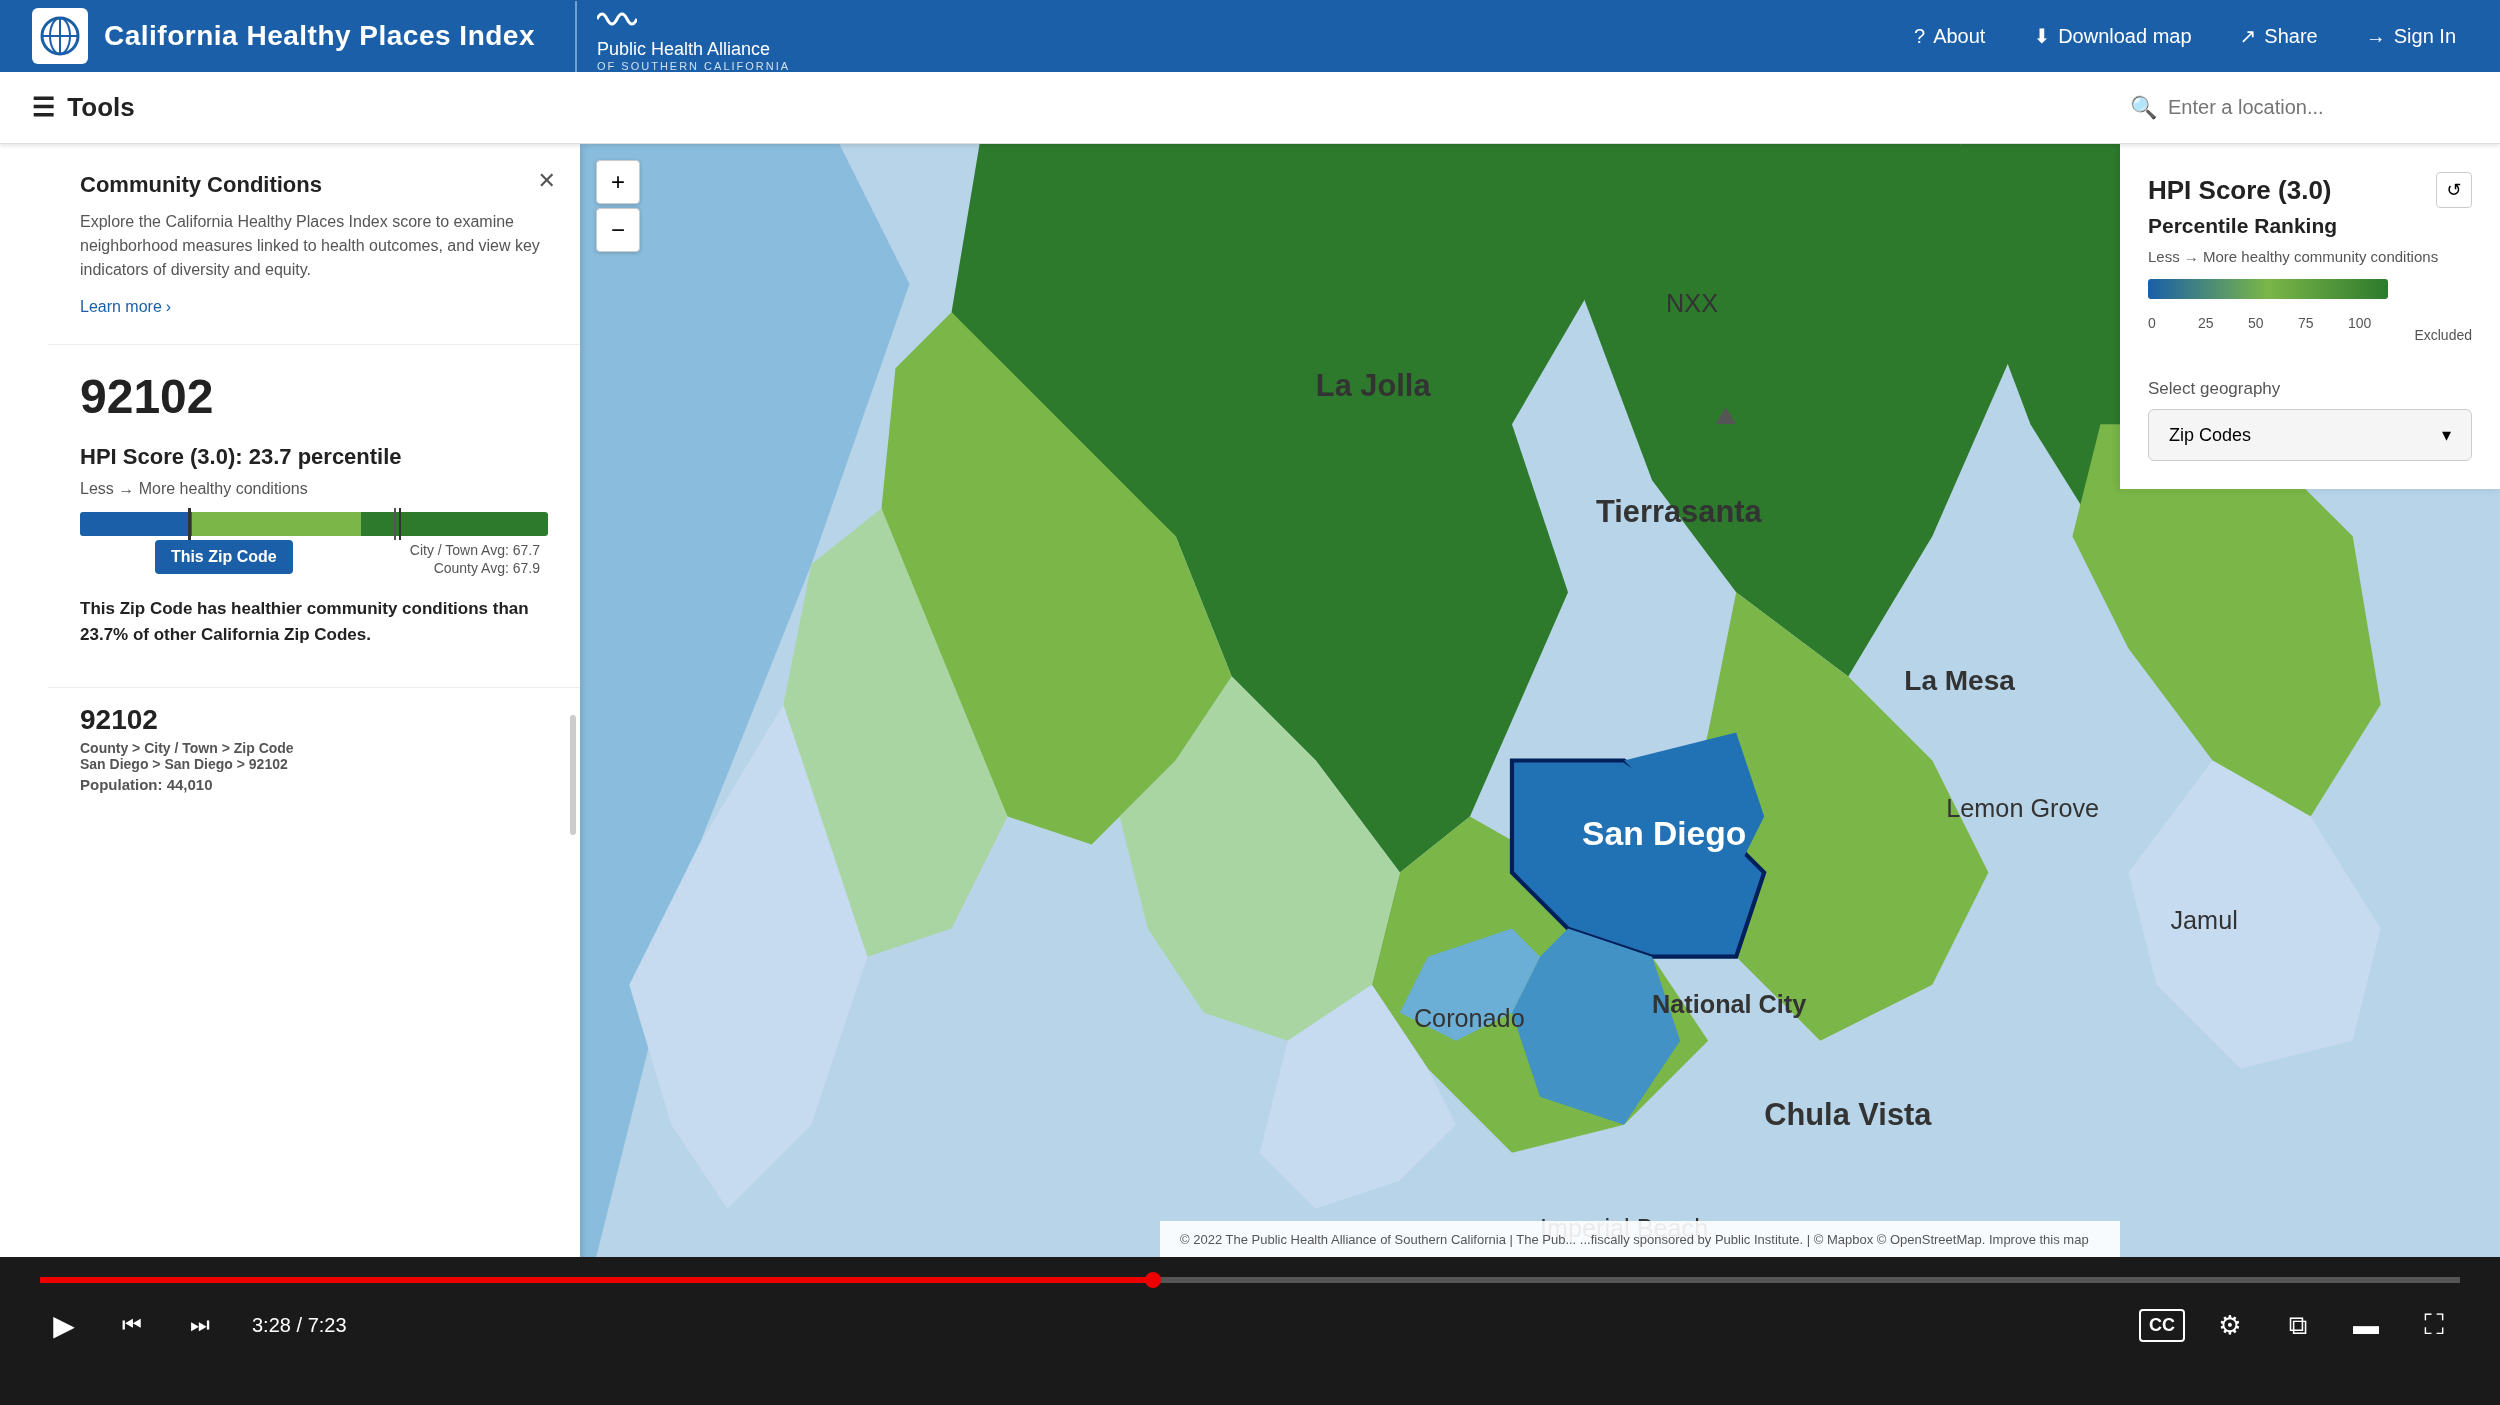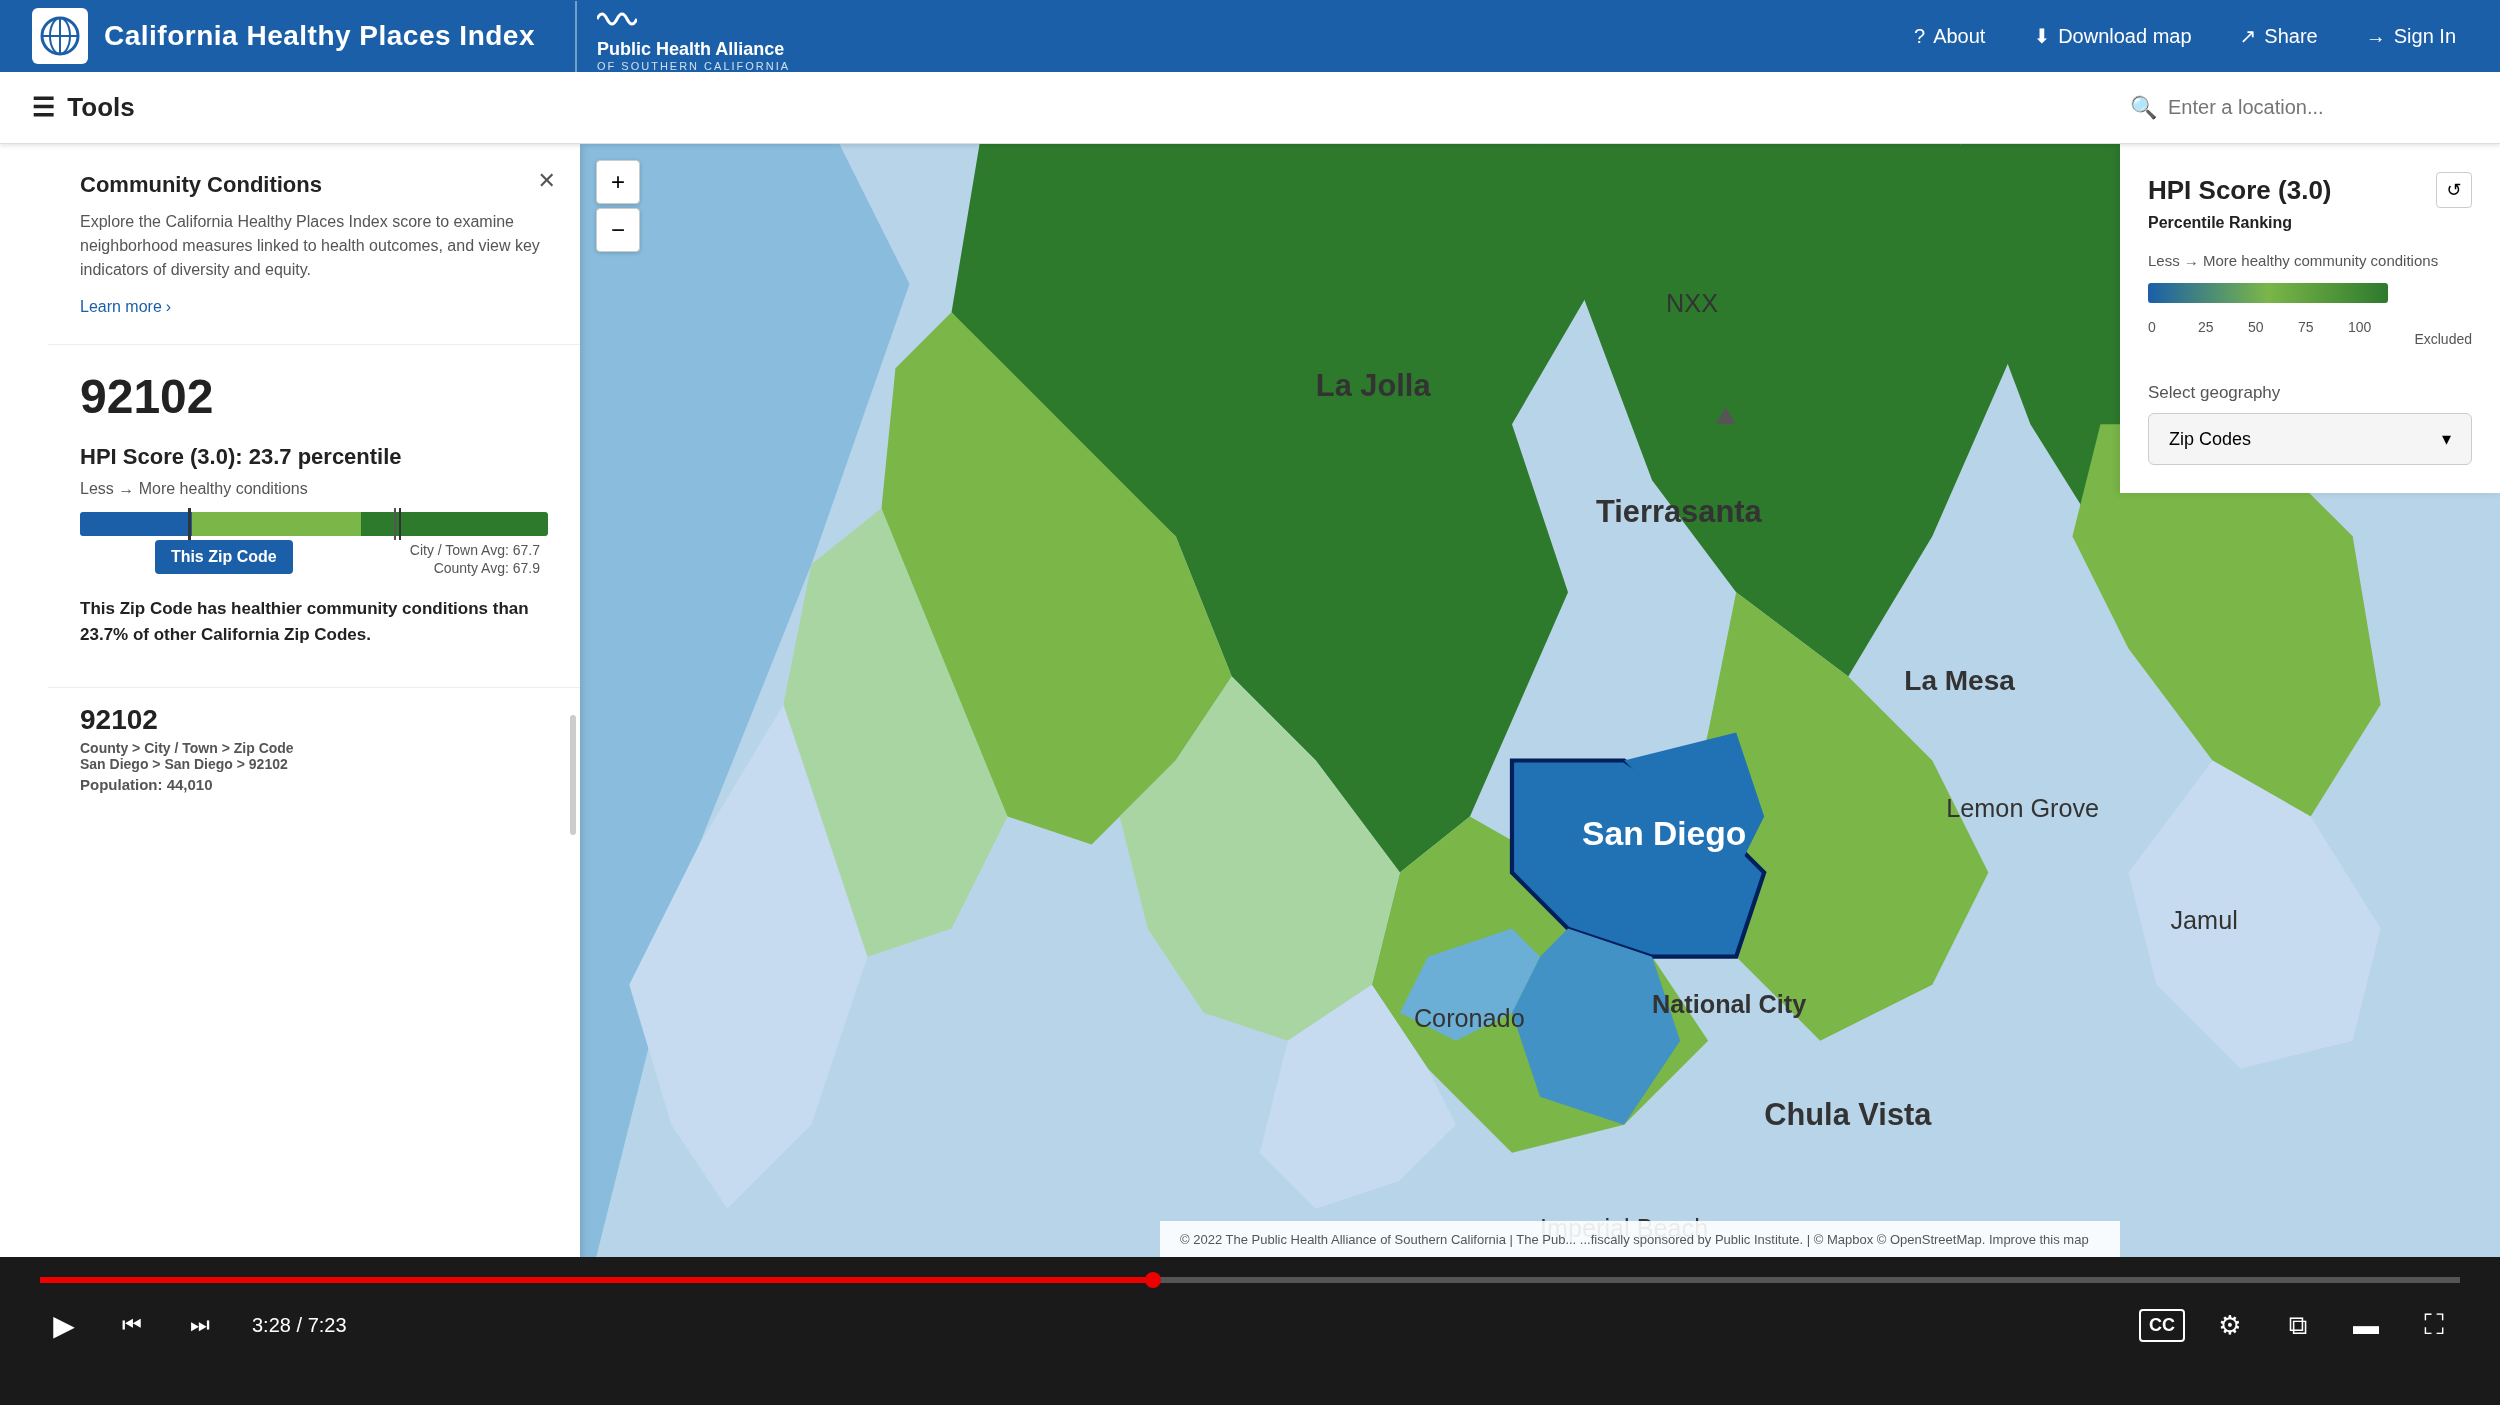--- a/index.html
+++ b/index.html
@@ -280,24 +280,24 @@
       border: 1px solid #ccc;
       border-radius: 4px;
       background: white;
       cursor: pointer;
       display: flex;
       align-items: center;
       justify-content: center;
       font-size: 18px;
     }
     #percentile-label {
-      font-size: 16px;
+      font-size: 21px;
       font-weight: bold;
       color: #222;
-      margin-bottom: 20px;
+      margin-bottom: 10px;
     }
     #legend-desc {
       font-size: 15px;
       color: #555;
       margin-bottom: 14px;
     }
     #legend-bar {
       height: 20px;
       background: linear-gradient(to right, #1a5fa8, #7ab648, #2d7a2d);
       border-radius: 3px;
@@ -507,21 +507,21 @@
       <line x1="10" y1="28" x2="46" y2="28" stroke="#1a5fa8" stroke-width="2"></line>
       <ellipse cx="28" cy="28" rx="10" ry="18" fill="none" stroke="#1a5fa8" stroke-width="2"></ellipse>
     </svg>
     <span id="logo-text" style="color:white;font-size:28px;font-weight:bold;">California Healthy Places Index</span>
   </div>
   <div id="pha-logo">
 
     <svg width="40" height="36" viewBox="0 0 40 36" style="margin-bottom:2px;">
       <path d="M0 18 Q5 8, 10 18 Q15 28, 20 18 Q25 8, 30 18 Q35 28, 40 18" fill="none" stroke="white" stroke-width="3"></path>
     </svg>
-    <span style="color:white;font-size:18px;font-weight:bold;display:block;">Public Health Alliance</span>
+    <span style="color:white;font-size:18px;font-weight:normal;display:block;">Public Health Alliance</span>
     <span style="color:rgba(255,255,255,0.8);font-size:11px;letter-spacing:2px;display:block;">OF SOUTHERN CALIFORNIA</span>
   </div>
   <div id="nav-spacer"></div>
   <div class="nav-item">
     <span>?</span>
     <span>About</span>
   </div>
   <div class="nav-item">
     <span>⬇</span>
     <span>Download map</span>

